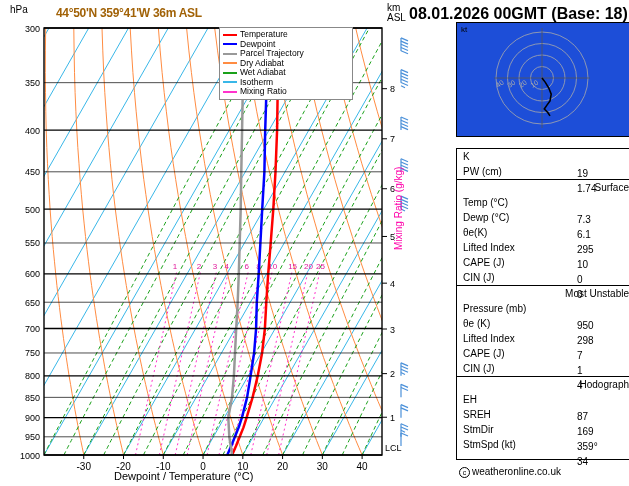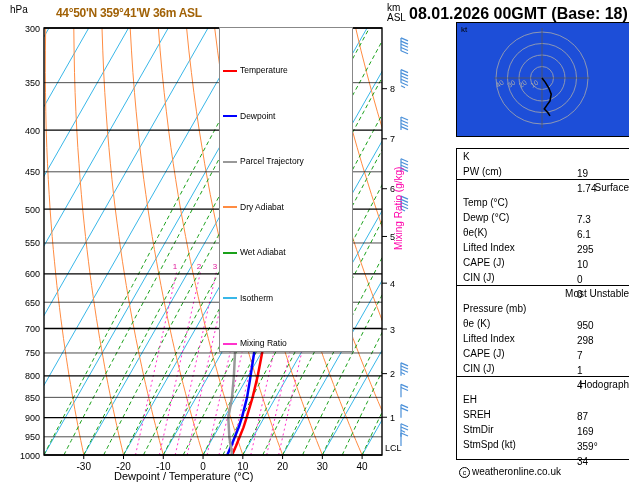--- a/index.html
+++ b/index.html
@@ -6,21 +6,21 @@
   body{width:629px;height:486px;background:#ffffff;font-family:"Liberation Sans",sans-serif;overflow:hidden;position:relative;}
   .root{position:absolute;left:4px;top:0;width:629px;height:486px;}
   
   #skewt{position:absolute;left:0;top:0;width:420px;height:486px;}
   .hpa-label{position:absolute;left:6px;top:4px;font-size:10px;color:#000;}
   .title-main{position:absolute;left:52px;top:6px;font-size:12px;color:#a16207;font-weight:bold;letter-spacing:-0.3px;}
   .km-label{position:absolute;left:383px;top:3px;font-size:10px;color:#000;text-align:left;width:26px;line-height:10px;}
   .xaxis-title{position:absolute;left:110px;top:470px;font-size:11px;color:#000;}
   .mix-title{position:absolute;left:389px;top:250px;font-size:10px;color:#f0a;transform:rotate(-90deg);transform-origin:left top;white-space:nowrap;}
   .legend{position:absolute;left:215px;top:27px;width:126px;background:#fff;border:1px solid #888;padding:2px 3px;font-size:8.5px;line-height:9.5px;color:#000;}
-  .legend .row{display:flex;align-items:center;height:9.5px;margin-top:36px;}
+  .legend .row{display:flex;align-items:center;height:9.5px;}
   .legend .sw{width:14px;height:0;border-top-width:2px;border-top-style:solid;margin-right:3px;}
   .lcl{position:absolute;left:381px;top:443px;font-size:9px;color:#000;}
   
   .hodo-box{position:absolute;left:452px;top:22px;width:172px;height:113px;border:1px solid #000;background:#1d4ed8;}
   .hodo-kt{position:absolute;left:4px;top:2px;font-size:8px;color:#000;}
   .dt-title{position:absolute;left:405px;top:5px;font-size:16px;color:#000;font-weight:bold;}
   .info-box{position:absolute;left:452px;top:148px;width:172px;height:310px;border:1px solid #000;background:#fff;font-size:10px;color:#000;}
   .info-row{display:flex;justify-content:space-between;padding:0 6px;height:15px;line-height:15px;}
   .info-row .v{width:46px;text-align:left;margin-top:17px;}
   .section-h{text-align:right;height:15px;line-height:15px;font-size:10px;border-top:1px solid #000;}

